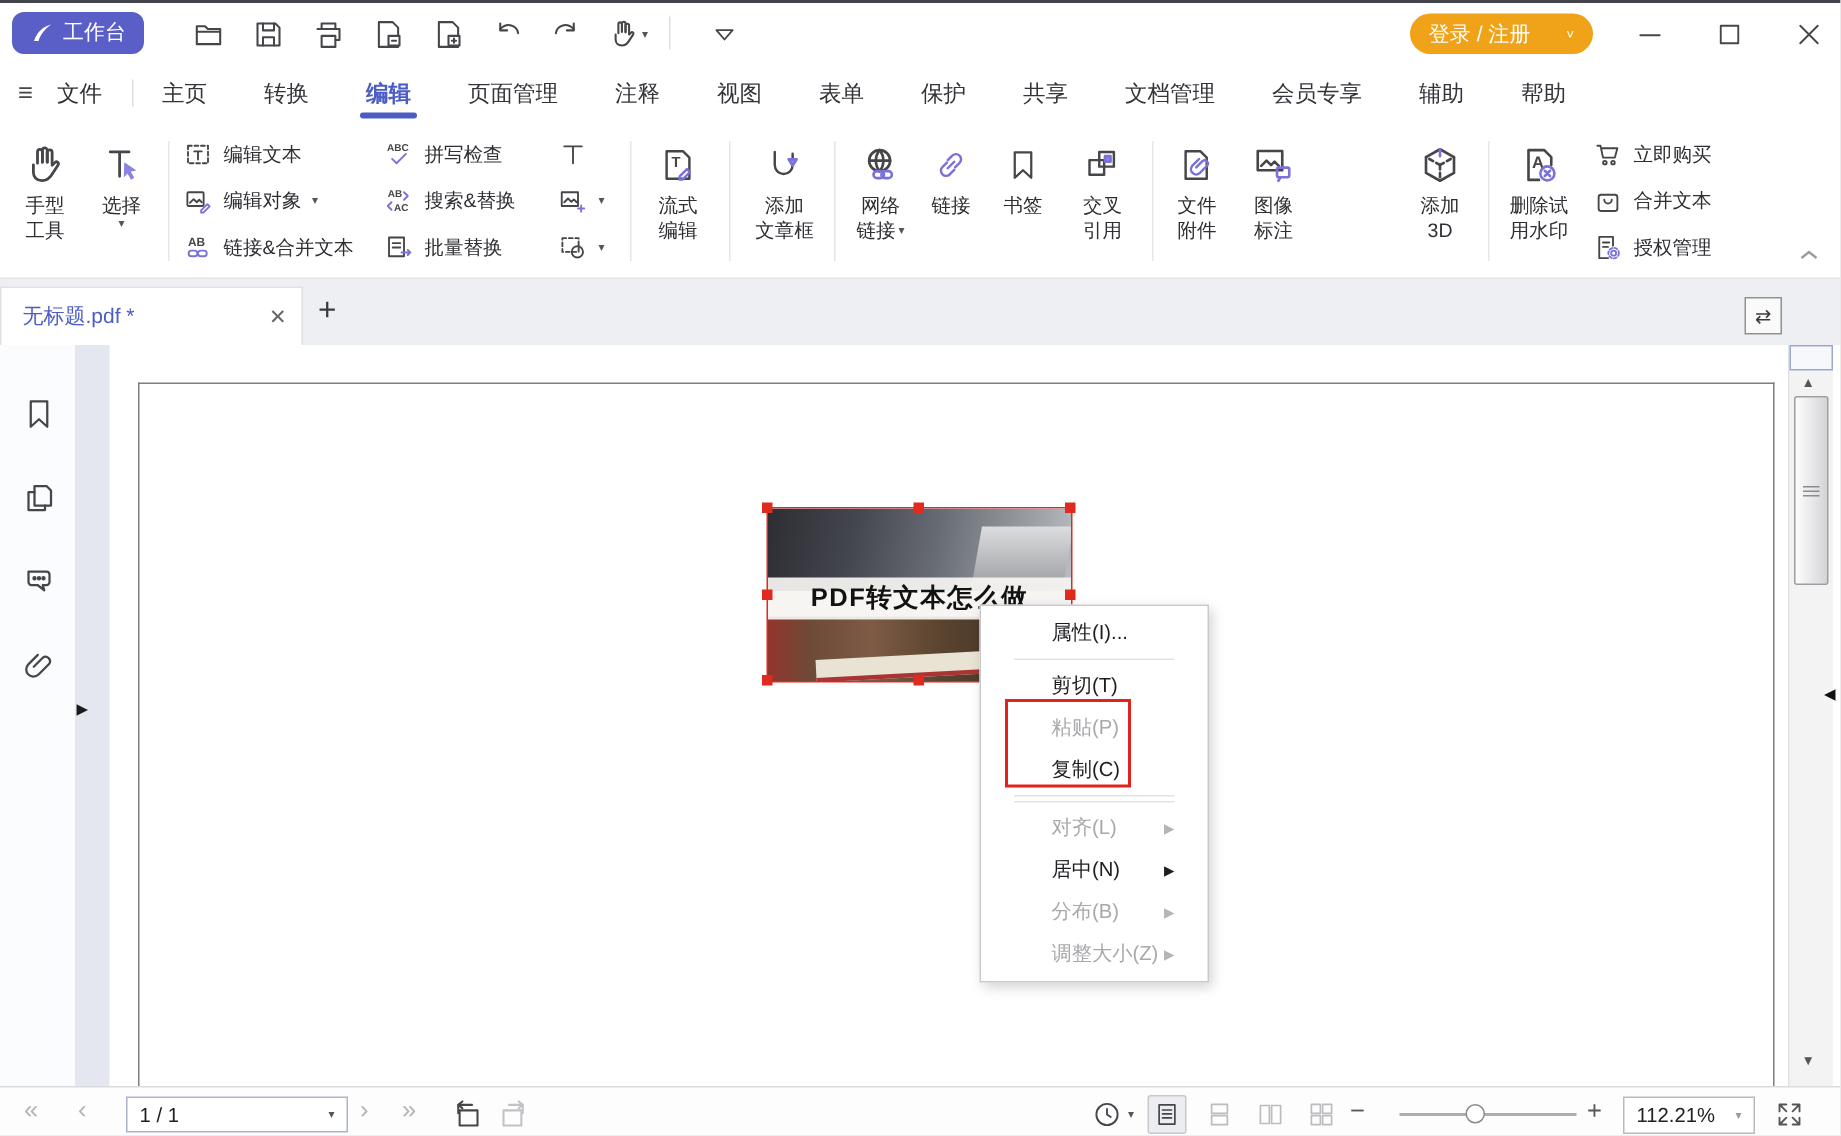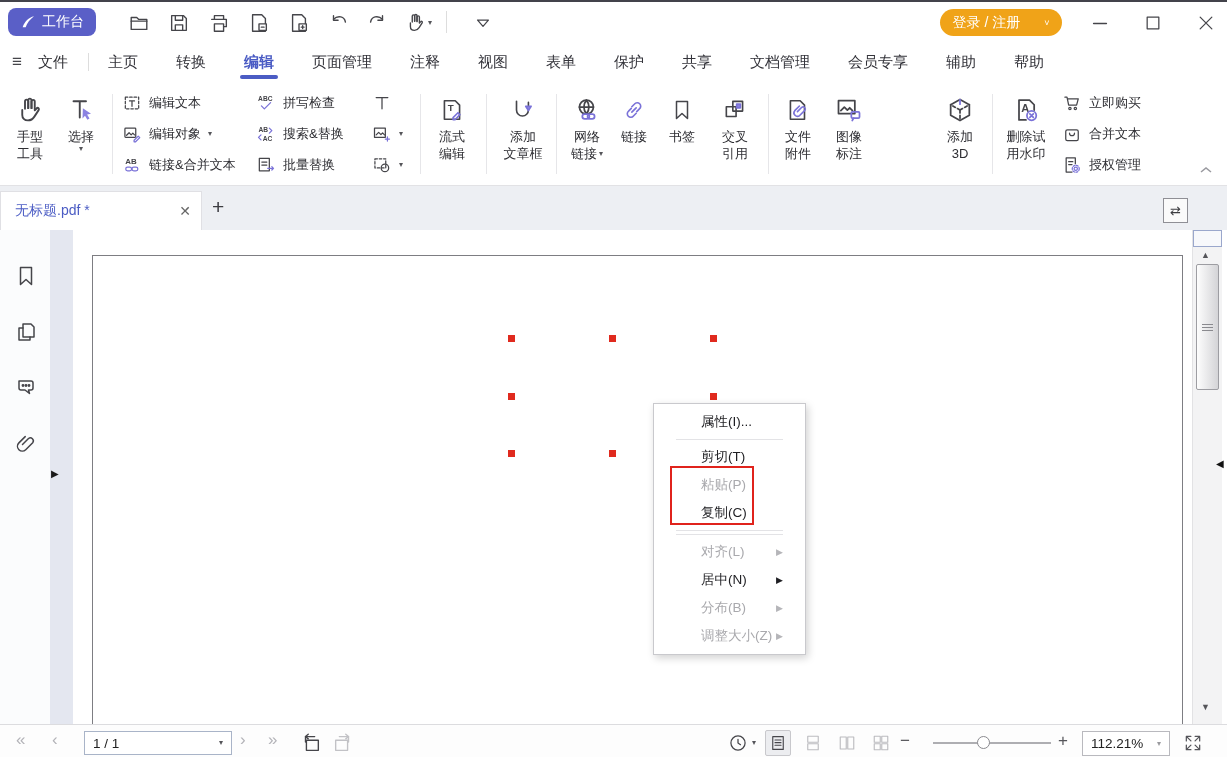--- a/index.html
+++ b/index.html
@@ -527,20 +527,27 @@
           <svg class="ico" width="24" height="24" viewBox="0 0 24 24">
             <path d="M8.5 12.5l6-6a3 3 0 014.2 4.2l-7 7a4.8 4.8 0 01-6.8-6.8l6.3-6.3"></path>
           </svg>
         </div>
     </div>
     <div id="navstrip" class="abs"></div>
     <span id="nav-expand" class="abs">▶</span>
 
     <div id="page" class="abs"></div>
 
+    <div id="docimg" class="abs">
+      <div class="ph-top"></div>
+      <div class="ph-laptop"></div>
+      <div class="ph-bottom"></div>
+      <div class="ph-notebook"></div>
+      <div class="ph-band">PDF转文本怎么做</div>
+    </div>
     <span class="hd" style="left:508px;top:105px"></span>
     <span class="hd" style="left:609px;top:105px"></span>
     <span class="hd" style="left:710px;top:105px"></span>
     <span class="hd" style="left:508px;top:163px"></span>
     <span class="hd" style="left:710px;top:163px"></span>
     <span class="hd" style="left:508px;top:220px"></span>
     <span class="hd" style="left:609px;top:220px"></span>
     <span class="hd" style="left:710px;top:220px"></span>
 
     <div id="cmenu" class="abs">

